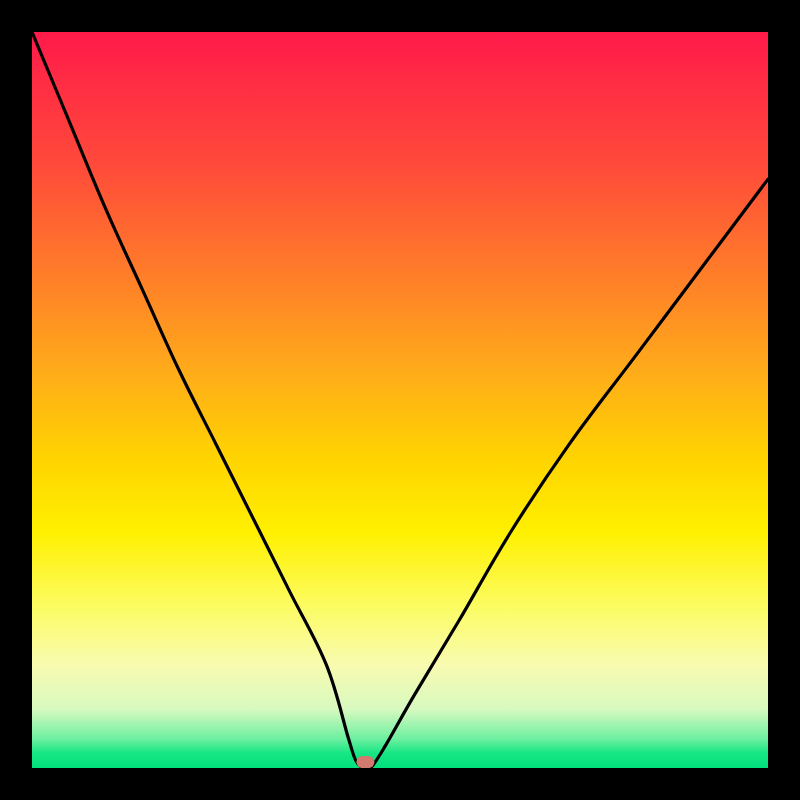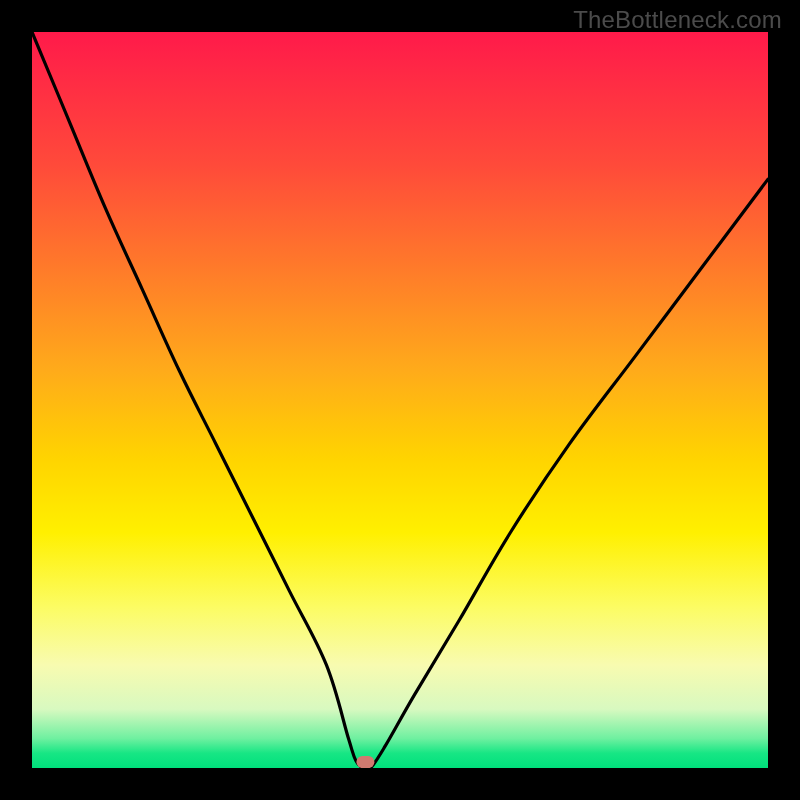--- a/index.html
+++ b/index.html
@@ -61,14 +61,13 @@
   <div class="plot">
     <svg viewBox="0 0 736 736" preserveAspectRatio="none">
       <g>
           <path d="M 0 0 C 6.6240000000000006 15.897600000000008, 23.552000000000003 56.524800000000056, 36.800000000000004 88.32000000000005 C 50.048 120.11520000000004, 60.35200000000001 146.1696, 73.60000000000001 176.64 C 86.84800000000001 207.11039999999997, 97.15199999999999 228.45439999999996, 110.39999999999999 257.59999999999997 C 123.648 286.74559999999997, 133.95200000000003 310.7391999999999, 147.20000000000002 338.55999999999995 C 160.448 366.38079999999997, 170.752 385.66400000000004, 184 412.16 C 197.248 438.656, 207.552 459.264, 220.79999999999998 485.76 C 234.04799999999997 512.256, 244.35199999999995 532.864, 257.59999999999997 559.36 C 270.84799999999996 585.856, 283.8016 606.464, 294.40000000000003 632.96 C 304.99840000000006 659.456, 311.18080000000003 689.3376, 316.48 706.56 C 321.7792 723.7823999999999, 321.19039999999995 723.3408, 323.84 728.64 C 326.4896 733.9392, 328.55039999999997 734.6752, 331.2 736 C 333.8496 737.3248, 334.5856 739.9744000000001, 338.56 736 C 342.5344 732.0255999999999, 345.33119999999997 727.168, 353.28 713.92 C 361.2288 700.6719999999999, 369.47200000000004 684.9216, 382.72 662.4 C 395.968 639.8783999999999, 409.6576 617.9455999999999, 426.88 588.8 C 444.1024 559.6544, 458.528 532.2752, 478.40000000000003 500.48 C 498.27200000000005 468.68480000000005, 514.7583999999999 443.95520000000005, 537.28 412.16 C 559.8016 380.3648, 579.6736 355.6352, 603.52 323.84 C 627.3664 292.04479999999995, 645.9136 267.3152, 669.76 235.51999999999998 C 693.6064 203.72479999999996, 724.0768 163.09759999999994, 736 147.19999999999993" fill="none" stroke="#000" stroke-width="3.2" stroke-linecap="round" stroke-linejoin="round"></path>
         </g>
       <g>
           <rect x="324.40799999999996" y="724.112" width="18" height="12" rx="6" ry="6" fill="#d07a70"></rect>
         </g>
     </svg>
   </div>
-  <div class="watermark">TheBottleneck.com</div>
 </div>
 
 </body></html>

